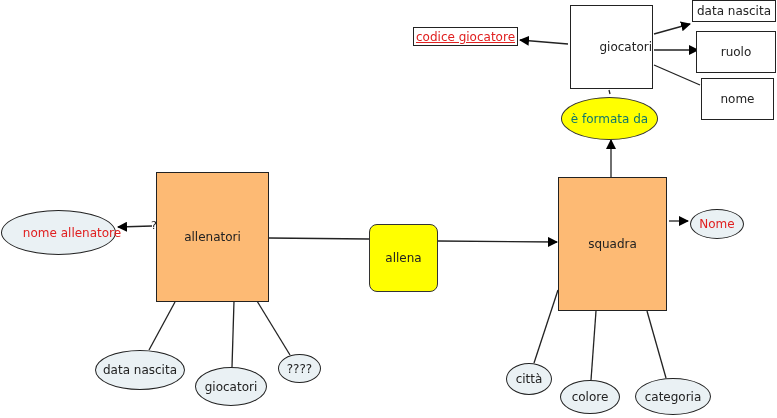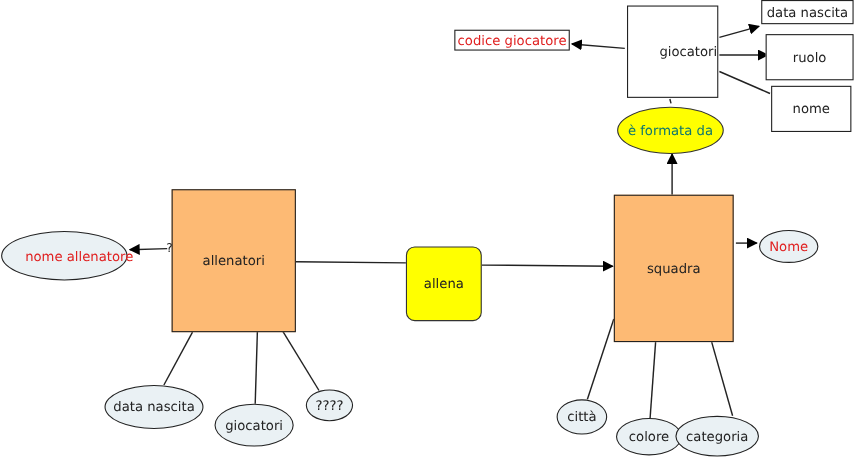--- a/index.html
+++ b/index.html
@@ -80,25 +80,25 @@
 
 <div class="node ell red" style="left:690px;top:209px;width:54px;height:30px;">
   <span>Nome</span>
 </div>
 <div class="node ell" style="left:506px;top:363px;width:46px;height:32px;">
   <span>città</span>
 </div>
 <div class="node ell" style="left:560px;top:380px;width:60px;height:34px;text-align:center;">
   <span>colore</span>
 </div>
-<div class="node ell" style="left:614px;top:378px;width:76px;height:37px;">
+<div class="node ell" style="left:635px;top:378px;width:76px;height:37px;">
   <span>categoria</span>
 </div>
 
-<div class="node plain red" style="left:413px;top:27px;width:105px;height:19px;">
+<div class="node plain red" style="left:413px;top:27px;width:105px;height:19px;text-decoration:underline;">
   <span>codice giocatore</span>
 </div>
 <div class="node plain" style="left:692px;top:0px;width:84px;height:22px;">
   <span>data nascita</span>
 </div>
 <div class="node plain" style="left:696px;top:31px;width:80px;height:42px;">
   <span>ruolo</span>
 </div>
 <div class="node plain" style="left:701px;top:78px;width:73px;height:42px;">
   <span>nome</span>

